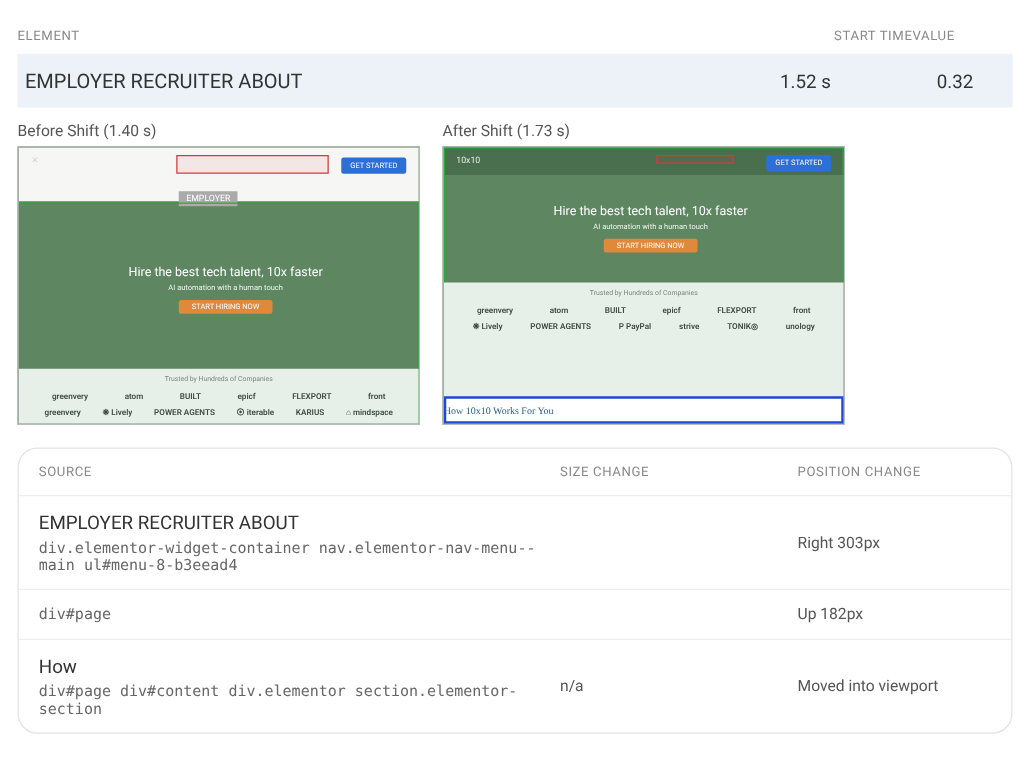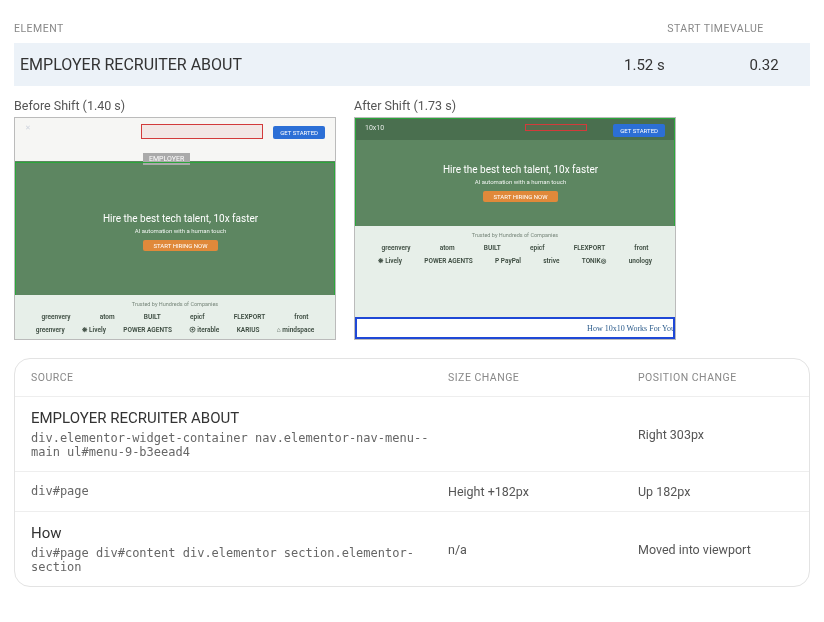--- a/index.html
+++ b/index.html
@@ -23,21 +23,21 @@
   .greenline{position:absolute;border:1.5px solid #2aa63a}
   .blueline{position:absolute;border:2px solid #1f48d6}
   .tag{position:absolute;background:#aaa;color:#fff;font-size:7px;padding:2px 6px;top:18px}
   .hero{position:absolute;left:11px;right:0;color:#fff;text-align:center;font-size:10px}
   .cta{display:inline-block;background:#e0893a;color:#fff;font-size:6px;padding:2px 10px;border-radius:2px;margin-top:6px}
   .getstart{position:absolute;top:6px;right:10px;background:#2c6fd6;color:#fff;font-size:6px;padding:3px 7px;border-radius:2px}
   .sub{font-size:6px;opacity:.9;margin-top:3px}
   .logos{position:absolute;left:0;right:0;background:#e7efe9;color:#5a6b5e;font-size:7px;text-align:center}
   .logos .title{font-size:5.5px;margin-bottom:6px;opacity:.8}
   .logos .row{display:flex;justify-content:space-around;padding:0 12px;margin:5px 0;font-size:6.5px;font-weight:600;color:#3d4c41}
-  .works{position:absolute;left:0;right:0;background:#fff;color:#2a5a8a;font-size:8px;text-align:right;padding:6px 0;font-family:serif}
+  .works{position:absolute;left:0;right:0;background:#fff;color:#2a5a8a;font-size:8px;text-align:left;padding:6px 0;font-family:serif}
   
   .before .top{height:43px}
   .before .redbox{top:6px;left:126px;width:120px;height:13px}
   .before .tag{left:128px;top:35px}
   .before .getstart{top:8px}
   .before .greenline{top:44px;left:0;right:0;bottom:0}
   .before .hero{top:95px}
   .before .logos{bottom:0;padding:6px 0 0}
   .after .redbox{top:6px;left:170px;width:60px;height:5px;border-width:1px}
   .after .greenline{top:0;left:0;right:0;bottom:0}
@@ -156,30 +156,29 @@
   <div class="src-table">
     <div class="src-hdr">
       <div class="s1">SOURCE</div>
       <div class="s2">SIZE CHANGE</div>
       <div class="s3">POSITION CHANGE</div>
     </div>
 
     <div class="src-row">
       <div class="s1">
         <div class="src-name">EMPLOYER RECRUITER ABOUT</div>
-        <div class="src-path">div.elementor-widget-container nav.elementor-nav-menu--main ul#menu-9-b3eead4</div>
+        <div class="src-path">div.elementor-widget-container nav.elementor-nav-menu--main ul#menu-8-b3eead4</div>
       </div>
       <div class="s3">Right 303px</div>
     </div>
 
     <div class="src-row">
       <div class="s1">
         <div class="src-path">div#page</div>
       </div>
-      <div class="s2">Height +182px</div>
       <div class="s3">Up 182px</div>
     </div>
 
     <div class="src-row">
       <div class="s1">
         <div class="src-name">How</div>
         <div class="src-path">div#page div#content div.elementor section.elementor-section</div>
       </div>
       <div class="s2">n/a</div>
       <div class="s3">Moved into viewport</div>

